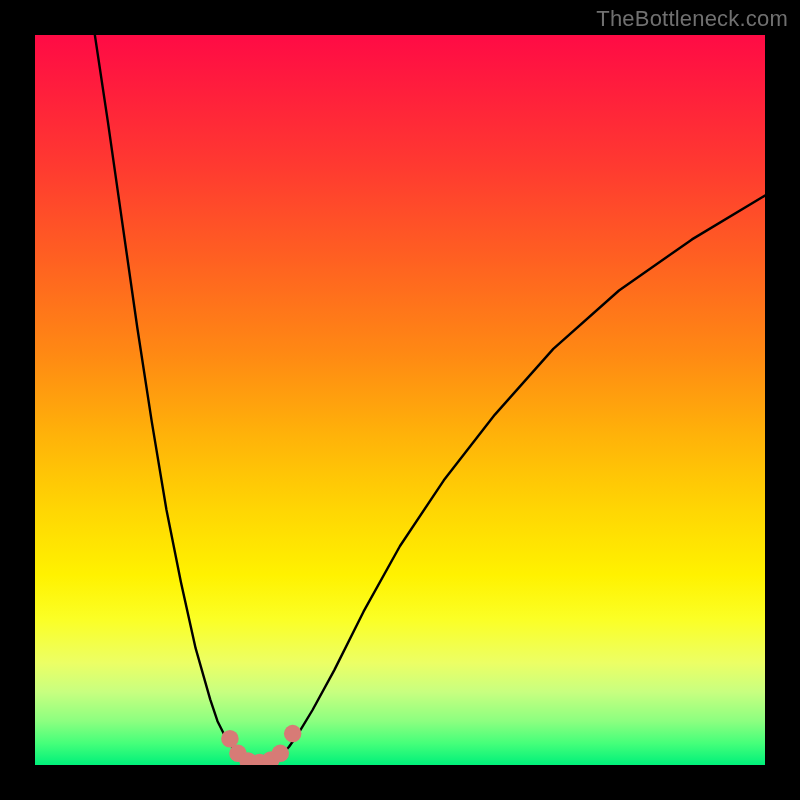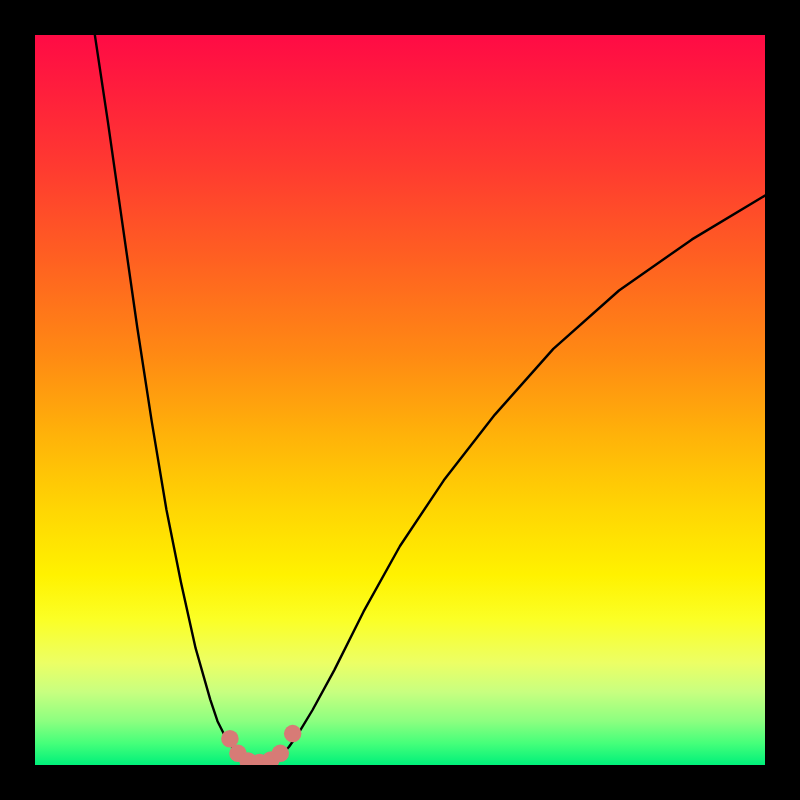--- a/index.html
+++ b/index.html
@@ -59,20 +59,21 @@
     height: 730px;
   }
   .dot {
     fill: #d77b76;
   }
 </style>
 </head>
 <body>
 
 <div class="outer">
+  <div class="watermark">TheBottleneck.com</div>
   <div class="plot">
     <svg class="curve" viewBox="0 0 730 730" preserveAspectRatio="none">
       <path id="curve-path" fill="none" stroke="#000000" stroke-width="2.4" stroke-linecap="round" stroke-linejoin="round" d="M 59.86 0.00 L 73.00 87.60 L 87.60 189.80 L 102.20 292.00 L 116.80 386.90 L 131.40 474.50 L 146.00 547.50 L 160.60 613.20 L 175.20 664.30 L 182.50 686.20 L 189.80 700.80 L 197.10 711.75 L 202.21 719.05 L 202.21 719.05 L 206.59 723.43 L 211.70 726.35 L 219.00 727.81 L 226.30 727.81 L 233.60 726.35 L 240.90 723.43 L 248.20 718.32 L 254.04 711.75 L 254.04 711.75 L 262.80 699.34 L 277.40 675.25 L 299.30 635.10 L 328.50 576.70 L 365.00 511.00 L 408.80 445.30 L 459.90 379.60 L 518.30 313.90 L 584.00 255.50 L 657.00 204.40 L 730.00 160.60"></path>
       <g id="dots">
           <circle cx="194.91" cy="703.72" r="8.76" class="dot"></circle>
           <circle cx="202.94" cy="718.32" r="8.76" class="dot"></circle>
           <circle cx="213.16" cy="725.99" r="8.76" class="dot"></circle>
           <circle cx="224.84" cy="727.45" r="8.76" class="dot"></circle>
           <circle cx="235.79" cy="724.89" r="8.76" class="dot"></circle>
           <circle cx="245.28" cy="718.32" r="8.76" class="dot"></circle>

